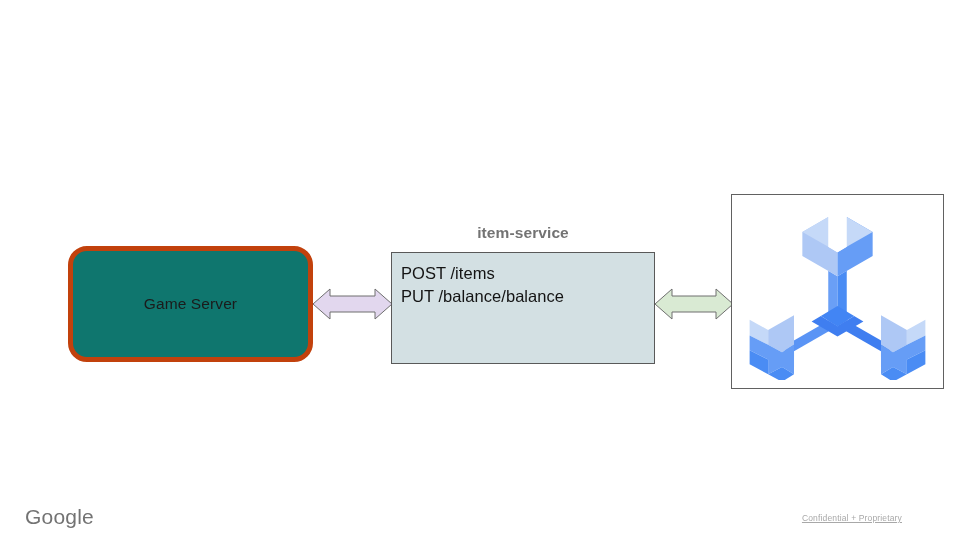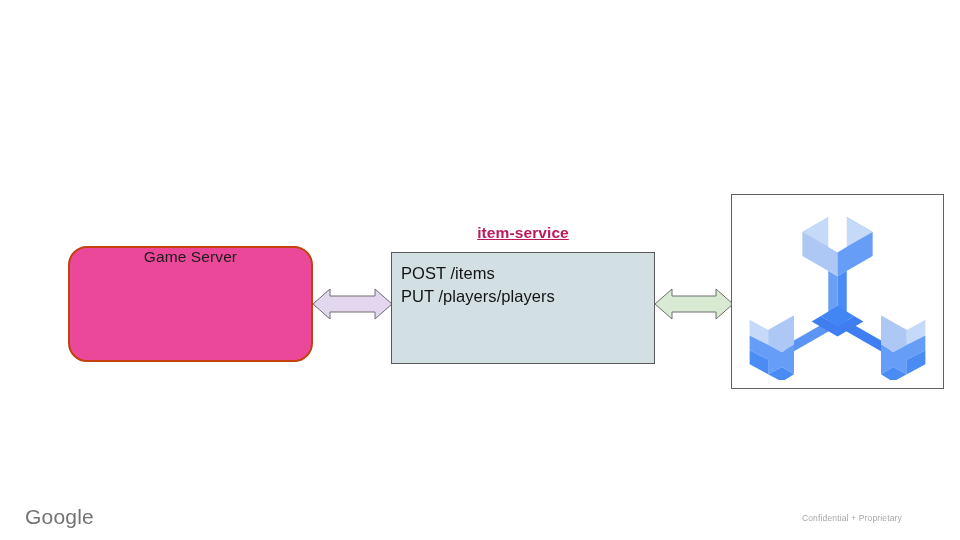--- a/index.html
+++ b/index.html
@@ -21,48 +21,47 @@
     overflow: hidden;
   }
 
   
   .game-server-node {
     position: absolute;
     left: 68px;
     top: 246px;
     width: 245px;
     height: 116px;
-    background: #ec4899;
-    border: 2px solid #c2410c;
+    background: #0f766e;
+    border: 5px solid #c2410c;
     border-radius: 19px;
     box-sizing: border-box;
     display: flex;
-    align-items: flex-start;
+    align-items: center;
     justify-content: center;
   }
   .game-server-label {
     font-size: 15.5px;
     color: #1b1b1b;
     letter-spacing: 0.1px;
     line-height: 1.2;
     text-align: center;
   }
 
   
   .service-title {
     position: absolute;
     left: 391px;
     top: 224px;
     width: 264px;
     text-align: center;
     font-size: 15.5px;
     font-weight: bold;
-    color: #be185d;
+    color: #737373;
     letter-spacing: 0.1px;
-    text-decoration: underline;
   }
   .service-node {
     position: absolute;
     left: 391px;
     top: 252px;
     width: 264px;
     height: 112px;
     background: #d3e0e3;
     border: 1px solid #595959;
     box-sizing: border-box;
@@ -120,20 +119,21 @@
   }
   .confidential-note {
     position: absolute;
     right: 58px;
     top: 514px;
     font-size: 8.5px;
     color: #a8a8a8;
     letter-spacing: 0.15px;
     line-height: 1;
     white-space: nowrap;
+    text-decoration: underline;
   }
 </style>
 </head>
 <body>
 
 <div id="slide">
 
   <div class="game-server-node">
     <span class="game-server-label">Game Server</span>
   </div>
@@ -142,21 +142,21 @@
     <svg width="79" height="36" viewBox="0 0 79 36" aria-hidden="true">
       <polygon points="0,18 17,3 17,10 62,10 62,3 79,18 62,33 62,26 17,26 17,33" fill="#e2d7ee" stroke="#6f6f6f" stroke-width="1" stroke-linejoin="miter"></polygon>
     </svg>
   </div>
 
   <div class="service-title">item-service</div>
 
   <div class="service-node">
     <ul class="endpoint-list">
       <li class="endpoint-item">POST /items</li>
-      <li class="endpoint-item">PUT /players/players</li>
+      <li class="endpoint-item">PUT /balance/balance</li>
     </ul>
   </div>
 
   <div class="arrow-connector" style="left:655px; top:286px;">
     <svg width="78" height="36" viewBox="0 0 78 36" aria-hidden="true">
       <polygon points="0,18 17,3 17,10 61,10 61,3 78,18 61,33 61,26 17,26 17,33" fill="#d9ead3" stroke="#6f6f6f" stroke-width="1" stroke-linejoin="miter"></polygon>
     </svg>
   </div>
 
   <div class="spanner-frame">

